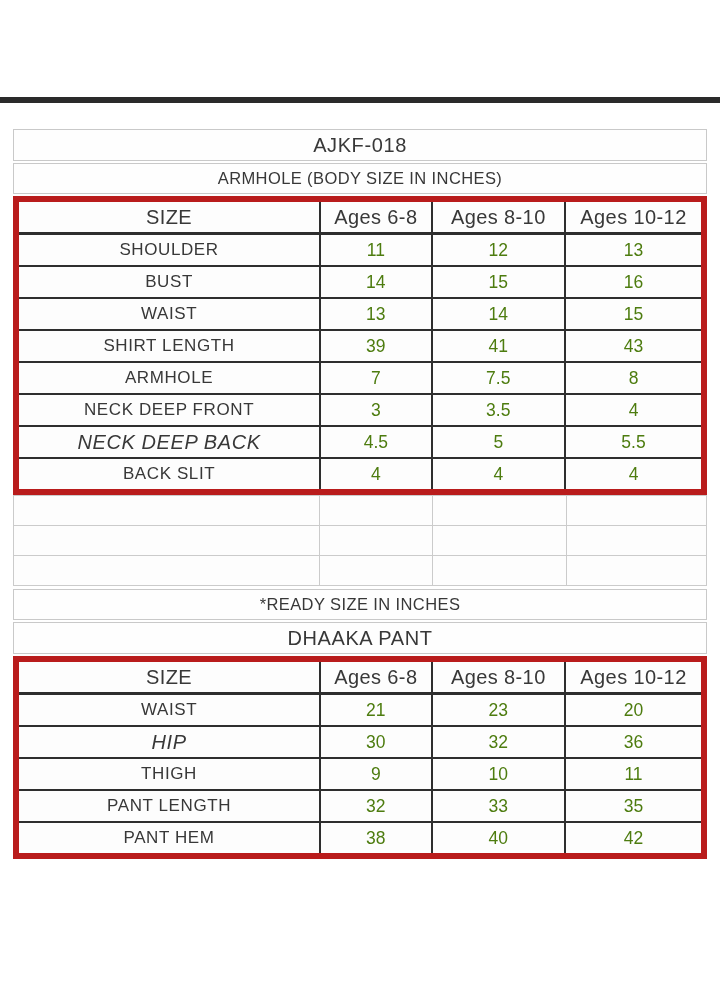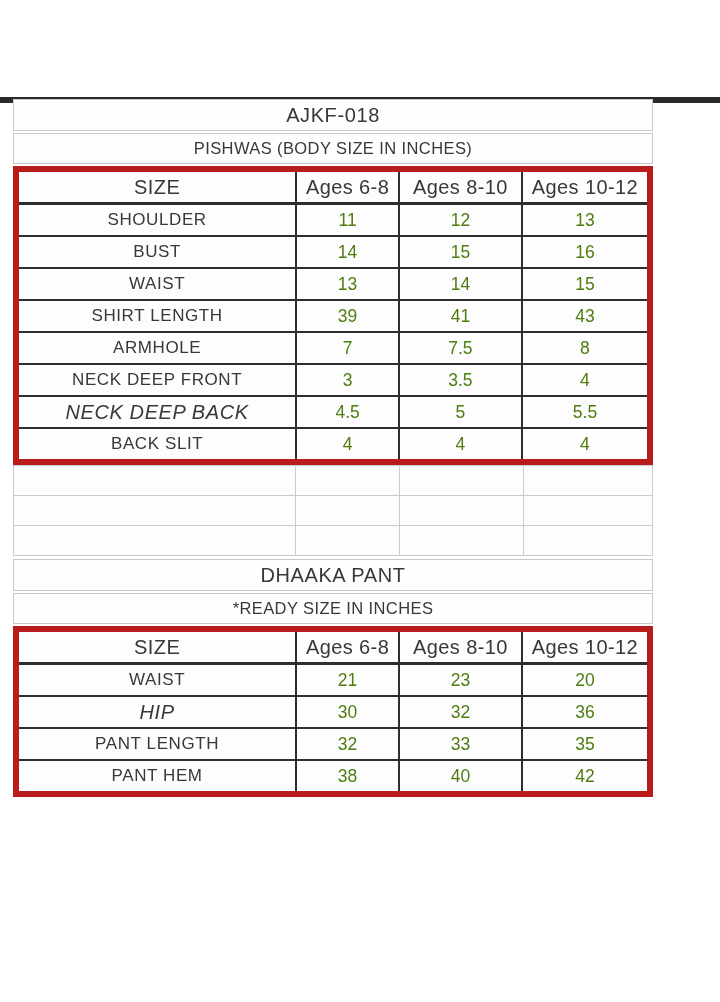--- a/index.html
+++ b/index.html
@@ -19,22 +19,22 @@
     position: absolute;
     left: 0;
     top: 97px;
     width: 720px;
     height: 6px;
     background: #2a2a2a;
   }
   .sheet {
     position: absolute;
     left: 13px;
-    top: 99px;
-    width: 640px;
+    top: 129px;
+    width: 694px;
   }
   .light-row {
     border: 1px solid #c9c9c9;
     background: #fefefe;
     text-align: center;
     margin-bottom: 2px;
   }
   .title-lg {
     height: 30px;
     line-height: 30px;
@@ -98,21 +98,21 @@
   .gap-top { margin-top: 2px; }
 </style>
 </head>
 <body>
 
 <div class="top-bar"></div>
 
 <div class="sheet">
 
   <div class="light-row title-lg">AJKF-018</div>
-  <div class="light-row title-sm">PISHWAS (BODY SIZE IN INCHES)</div>
+  <div class="light-row title-sm">ARMHOLE (BODY SIZE IN INCHES)</div>
 
   <table class="size-table">
     <colgroup>
         <col class="c0">
         <col class="c1">
         <col class="c2">
         <col class="c3">
       </colgroup>
     <thead>
       <tr>
@@ -196,22 +196,22 @@
         </tr>
       <tr>
           <td></td>
           <td></td>
           <td></td>
           <td></td>
         </tr>
     </tbody>
   </table>
 
+  <div class="light-row title-sm">*READY SIZE IN INCHES</div>
   <div class="light-row title-lg gap-top">DHAAKA PANT</div>
-  <div class="light-row title-sm">*READY SIZE IN INCHES</div>
 
   <table class="size-table">
     <colgroup>
         <col class="c0">
         <col class="c1">
         <col class="c2">
         <col class="c3">
       </colgroup>
     <thead>
       <tr>
@@ -228,20 +228,26 @@
         <td class="num">23</td>
         <td class="num">20</td>
       </tr>
       <tr>
         <td class="label lg">HIP</td>
         <td class="num">30</td>
         <td class="num">32</td>
         <td class="num">36</td>
       </tr>
       <tr>
+        <td class="label">THIGH</td>
+        <td class="num">9</td>
+        <td class="num">10</td>
+        <td class="num">11</td>
+      </tr>
+      <tr>
         <td class="label">PANT LENGTH</td>
         <td class="num">32</td>
         <td class="num">33</td>
         <td class="num">35</td>
       </tr>
       <tr>
         <td class="label">PANT HEM</td>
         <td class="num">38</td>
         <td class="num">40</td>
         <td class="num">42</td>

